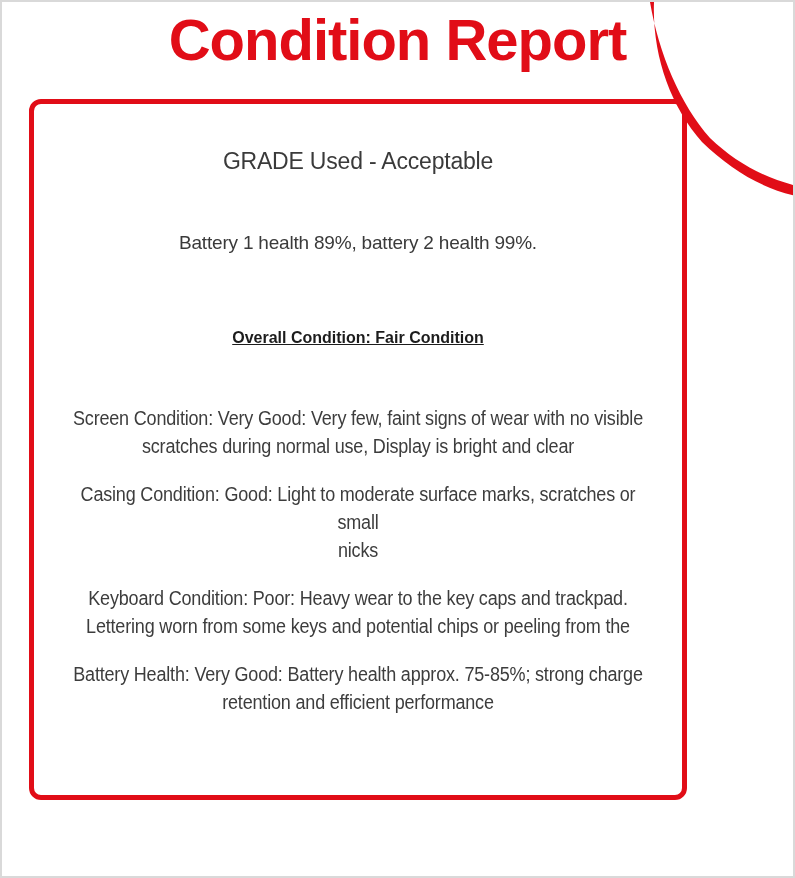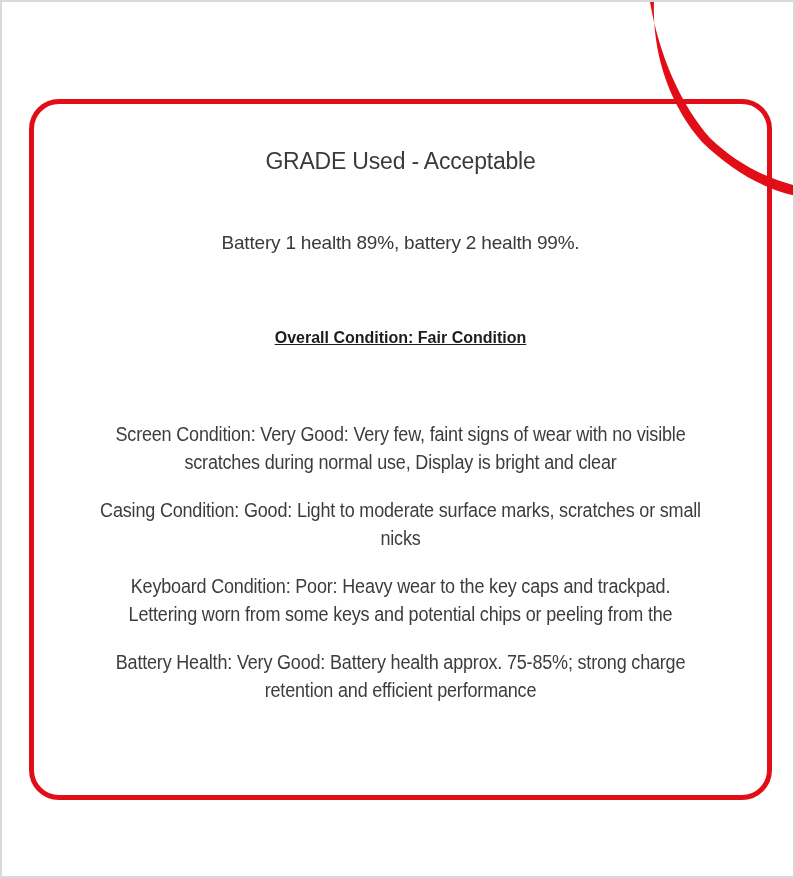--- a/index.html
+++ b/index.html
@@ -34,23 +34,23 @@
   .swoosh {
     position: absolute;
     top: 0; left: 0;
     width: 795px; height: 878px;
     z-index: 3;
     pointer-events: none;
   }
   .card {
     position: absolute;
     left: 27px; top: 97px;
-    width: 743px; height: 701px;
+    width: 658px; height: 701px;
     border: 5px solid var(--accent-red);
-    border-radius: 30px;
+    border-radius: 12px;
     z-index: 1;
     background: transparent;
   }
   .card .line {
     position: absolute;
     left: 0; right: 0;
     text-align: center;
   }
   .grade {
     top: 42px;
@@ -69,39 +69,40 @@
   .overall {
     top: 227px;
     font-size: 16px;
     line-height: 14px;
     font-weight: 700;
     color: #1c1c1c;
     text-decoration: underline;
   }
   .conds {
     position: absolute;
-    top: 300px; left: 0; right: 0; margin-top: 16px;
+    top: 300px; left: 0; right: 0;
   }
   .cond {
     margin: 0 0 20px 0;
     text-align: center;
     font-size: 20px;
     line-height: 28px;
     color: var(--text-dark);
     letter-spacing: -0.2px;
     white-space: pre-line;
     transform: scaleX(0.9);
     transform-origin: 50% 0;
   }
 </style>
 </head>
 <body>
 
 <div class="page">
 
+  <h1 class="title">Condition Report</h1>
 
   <svg class="swoosh" viewBox="0 0 795 878" aria-hidden="true">
     <path d="M 648 0
              C 657 52 678 102 708 136
              C 733 160 762 176 795 184
              L 795 194
              C 760 187 728 167 700 140
              C 668 104 650 52 652 0
              Z" fill="var(--accent-red)"></path>
   </svg>

